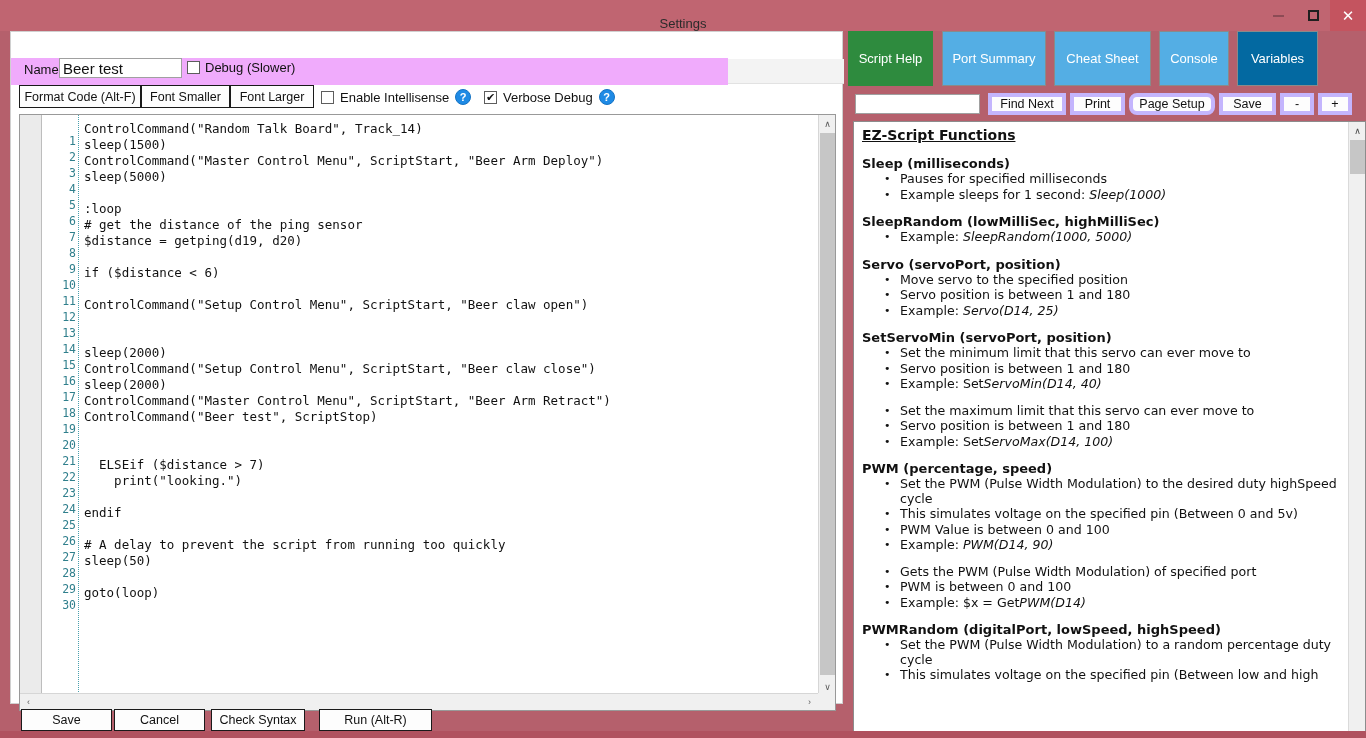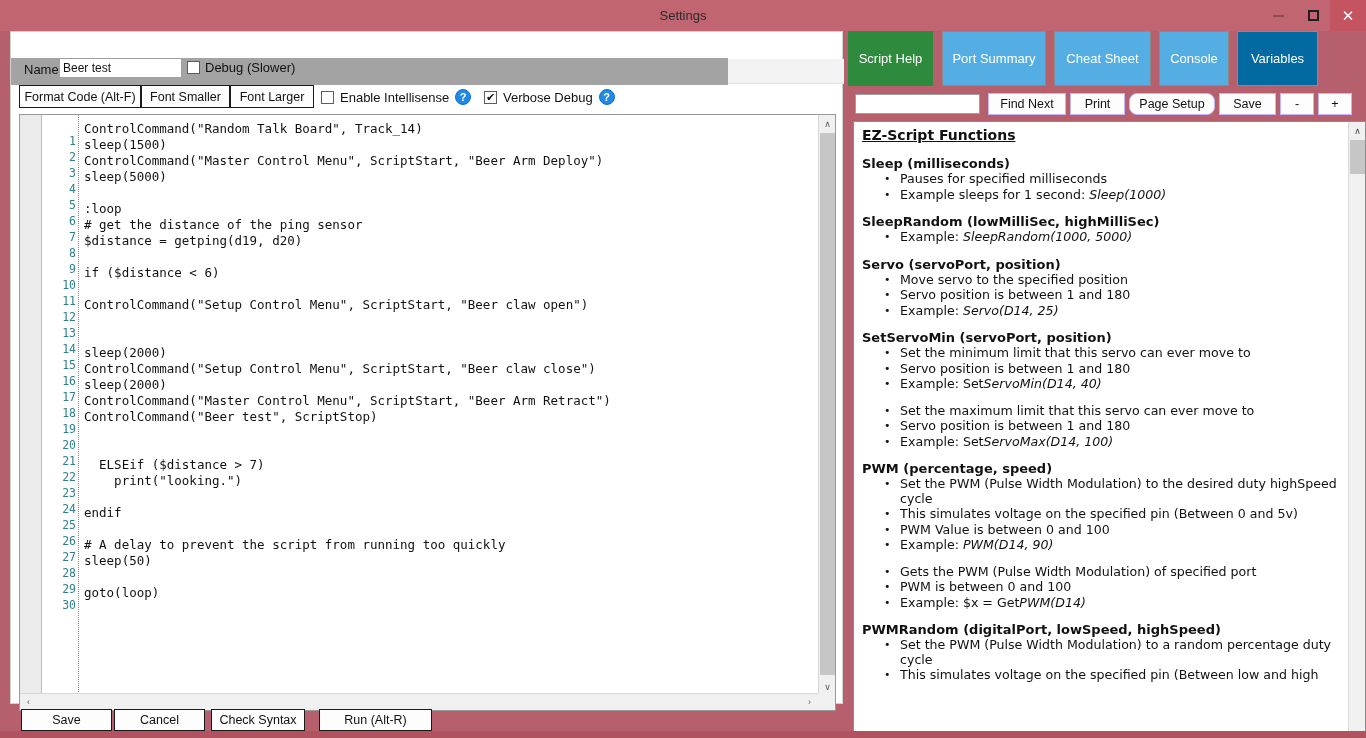--- a/index.html
+++ b/index.html
@@ -18,21 +18,21 @@
     background: #b5606c;
   }
 
   
   #titlebar {
     position: absolute; left: 0; top: 0;
     width: 1366px; height: 31px;
     background: #c06571;
   }
   #titlebar-text {
-    position: absolute; left: 0; top: 0;
+    position: absolute; left: 0; top: 8px;
     width: 1366px; height: 31px;
     line-height: 31px;
     text-align: center;
     font-size: 13px;
     color: #2b2b2b;
   }
   .wbtn {
     position: absolute; top: 0; height: 31px;
     display: flex; align-items: center; justify-content: center;
     font-size: 13px; color: #efe3e5;
@@ -57,32 +57,32 @@
     background: #f3f3f3;
     border-bottom: 1px solid #e2e2e2;
     margin-top: 27px;
   }
   #menu-edit {
     position: absolute; left: 14px; top: 0;
     height: 25px; line-height: 25px;
     font-size: 13px; color: #111;
     padding: 0 6px;
   }
-  #namerow { position: absolute; left: 0; top: 26px; width: 717px; height: 27px; background:#a3a3a3;padding-left:28px; }
+  #namerow { position: absolute; left: 0; top: 26px; width: 717px; height: 27px; background:#f0abfc;padding-left:28px; }
   #name-label {
     position: absolute; left: 13px; top: 4px;
     font-size: 13px; color: #111;
   }
   #name-input {
     position: absolute; left: 48px; top: 0px;
     width: 123px; height: 20px;
     border: 1px solid #a0a0a0;
     background: #fff;
     font-family: "Liberation Sans", sans-serif;
-    font-size: 12px; color: #111;
+    font-size: 15px; color: #111;
     padding: 1px 3px;
   }
   #debug-slower-wrap {
     position: absolute; left: 176px; top: 2px;
     display: flex; align-items: center; gap: 5px;
     font-size: 13px; color: #111;
   }
   .cbox {
     width: 13px; height: 13px;
     border: 1px solid #5d5d5d; background: #fff;
@@ -231,21 +231,21 @@
   #rtoolbar { position: absolute; left: 0; top: 62px; width: 518px; height: 25px; }
   #find-input {
     position: absolute; left: 7px; top: 1px;
     width: 125px; height: 20px;
     border: 1px solid #a0a0a0; background: #fff;
     font-family: "Liberation Sans", sans-serif; font-size: 12px;
     padding: 1px 3px;
   }
   .rbtn {
     position: absolute; top: 0; height: 22px;
-    border: 1px solid #c4b5fd; background: #fdfdfd;
+    border: 4px solid #c4b5fd; background: #fdfdfd;
     font-family: "Liberation Sans", sans-serif;
     font-size: 12.5px; color: #111;
     display: flex; align-items: center; justify-content: center;
     cursor: default;
   }
   #btn-find-next  { left: 140px; width: 78px; }
   #btn-print      { left: 222px; width: 55px; }
   #btn-page-setup { left: 281px; width: 86px; border-radius: 8px; }
   #btn-save-right { left: 371px; width: 57px; }
   #btn-minus      { left: 432px; width: 34px; }

